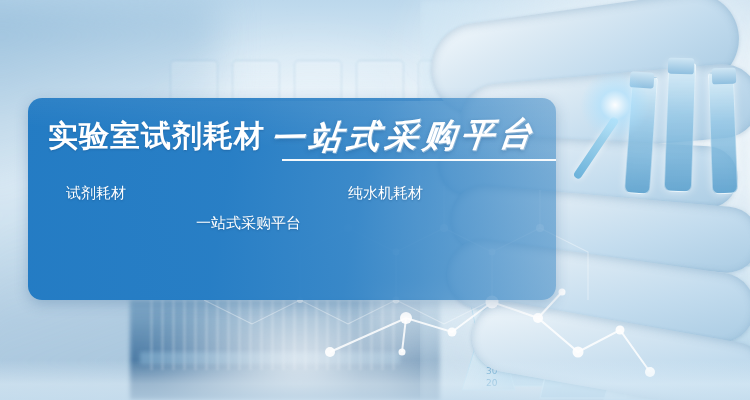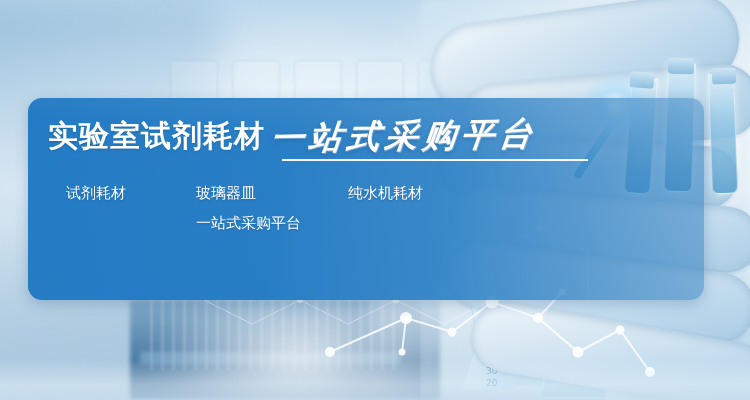--- a/index.html
+++ b/index.html
@@ -187,21 +187,21 @@
   
   .glassware { position: absolute; left: 0; top: 0; width: 750px; height: 400px; }
 
   
   .lattice { position: absolute; inset: 0; }
 
   
   .panel {
     position: absolute;
     left: 28px; top: 98px;
-    width: 676px; height: 202px;
+    width: 528px; height: 202px;
     border-radius: 14px;
     background: linear-gradient(100deg,
        rgba(33,122,195,0.985) 0%,
        rgba(36,124,196,0.975) 38%,
        rgba(40,126,196,0.90) 62%,
        rgba(46,128,194,0.72) 82%,
        rgba(52,130,192,0.52) 100%);
     box-shadow: 0 4px 14px rgba(40,90,140,.28);
     overflow: hidden;
   }
@@ -457,21 +457,20 @@
       <div class="title-row">
         <span class="title-main">实验室试剂耗材</span>
         <span class="title-brush">一站式采购平台</span>
       </div>
       <div class="title-underline"></div>
 
       <div class="cats">
 
         <div class="cat-row">
           <span class="cat col1">试剂耗材</span>
-          <span class="cat col2">玻璃器皿</span>
           <span class="cat col3">纯水机耗材</span>
         </div>
 
         <div class="cat-row">
           <span class="cat col2">一站式采购平台</span>
         </div>
 
 
       </div>
     </div>

